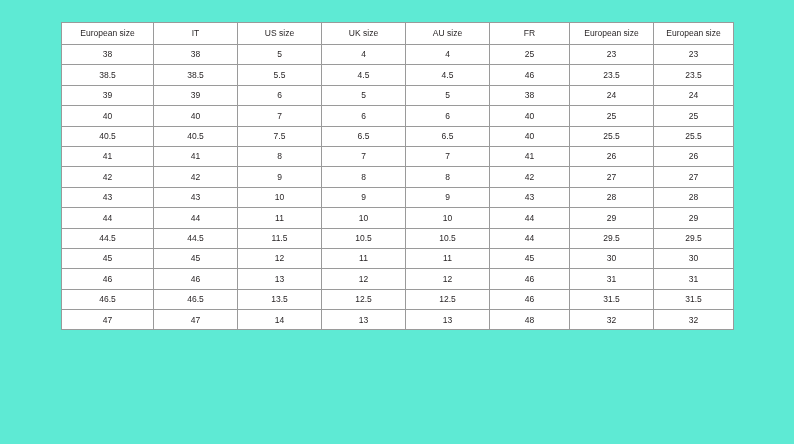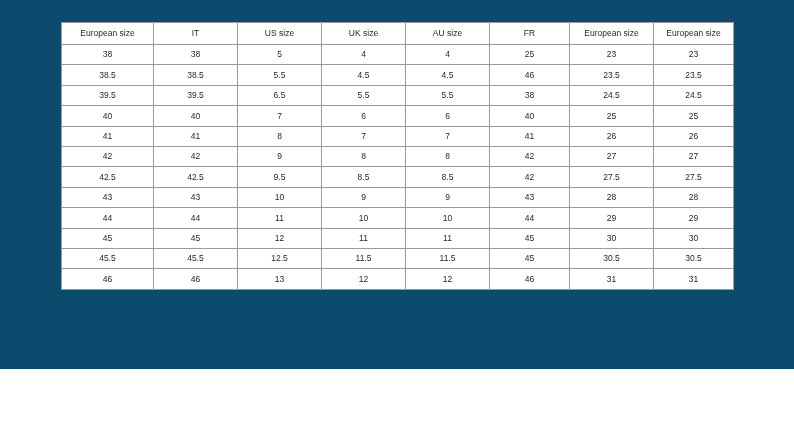--- a/index.html
+++ b/index.html
@@ -10,22 +10,22 @@
   body {
     width: 794px;
     height: 444px;
     font-family: "Liberation Sans", sans-serif;
     color: #231f20;
     overflow: hidden;
   }
   #page {
     position: relative;
     width: 794px;
-    height: 369px;
-    background: #0c4a6e;
+    height: 444px;
+    background: #5eead4;
   }
   #size-table {
     position: absolute;
     left: 61px;
     top: 22px;
     width: 672px;
     border-collapse: collapse;
     table-layout: fixed;
   }
   #size-table th,
@@ -97,38 +97,48 @@
           <td>38.5</td>
           <td>38.5</td>
           <td>5.5</td>
           <td>4.5</td>
           <td>4.5</td>
           <td>46</td>
           <td>23.5</td>
           <td>23.5</td>
         </tr>
         <tr>
-          <td>39.5</td>
-          <td>39.5</td>
-          <td>6.5</td>
-          <td>5.5</td>
-          <td>5.5</td>
+          <td>39</td>
+          <td>39</td>
+          <td>6</td>
+          <td>5</td>
+          <td>5</td>
           <td>38</td>
-          <td>24.5</td>
-          <td>24.5</td>
+          <td>24</td>
+          <td>24</td>
         </tr>
         <tr>
           <td>40</td>
           <td>40</td>
           <td>7</td>
           <td>6</td>
           <td>6</td>
           <td>40</td>
           <td>25</td>
           <td>25</td>
+        </tr>
+        <tr>
+          <td>40.5</td>
+          <td>40.5</td>
+          <td>7.5</td>
+          <td>6.5</td>
+          <td>6.5</td>
+          <td>40</td>
+          <td>25.5</td>
+          <td>25.5</td>
         </tr>
         <tr>
           <td>41</td>
           <td>41</td>
           <td>8</td>
           <td>7</td>
           <td>7</td>
           <td>41</td>
           <td>26</td>
           <td>26</td>
@@ -137,74 +147,84 @@
           <td>42</td>
           <td>42</td>
           <td>9</td>
           <td>8</td>
           <td>8</td>
           <td>42</td>
           <td>27</td>
           <td>27</td>
         </tr>
         <tr>
-          <td>42.5</td>
-          <td>42.5</td>
-          <td>9.5</td>
-          <td>8.5</td>
-          <td>8.5</td>
-          <td>42</td>
-          <td>27.5</td>
-          <td>27.5</td>
-        </tr>
-        <tr>
           <td>43</td>
           <td>43</td>
           <td>10</td>
           <td>9</td>
           <td>9</td>
           <td>43</td>
           <td>28</td>
           <td>28</td>
         </tr>
         <tr>
           <td>44</td>
           <td>44</td>
           <td>11</td>
           <td>10</td>
           <td>10</td>
           <td>44</td>
           <td>29</td>
           <td>29</td>
         </tr>
         <tr>
+          <td>44.5</td>
+          <td>44.5</td>
+          <td>11.5</td>
+          <td>10.5</td>
+          <td>10.5</td>
+          <td>44</td>
+          <td>29.5</td>
+          <td>29.5</td>
+        </tr>
+        <tr>
           <td>45</td>
           <td>45</td>
           <td>12</td>
           <td>11</td>
           <td>11</td>
           <td>45</td>
           <td>30</td>
           <td>30</td>
         </tr>
         <tr>
-          <td>45.5</td>
-          <td>45.5</td>
-          <td>12.5</td>
-          <td>11.5</td>
-          <td>11.5</td>
-          <td>45</td>
-          <td>30.5</td>
-          <td>30.5</td>
-        </tr>
-        <tr>
           <td>46</td>
           <td>46</td>
           <td>13</td>
           <td>12</td>
           <td>12</td>
           <td>46</td>
           <td>31</td>
           <td>31</td>
+        </tr>
+        <tr>
+          <td>46.5</td>
+          <td>46.5</td>
+          <td>13.5</td>
+          <td>12.5</td>
+          <td>12.5</td>
+          <td>46</td>
+          <td>31.5</td>
+          <td>31.5</td>
+        </tr>
+        <tr>
+          <td>47</td>
+          <td>47</td>
+          <td>14</td>
+          <td>13</td>
+          <td>13</td>
+          <td>48</td>
+          <td>32</td>
+          <td>32</td>
         </tr>
       </tbody>
   </table>
 </div>
 
 </body></html>

